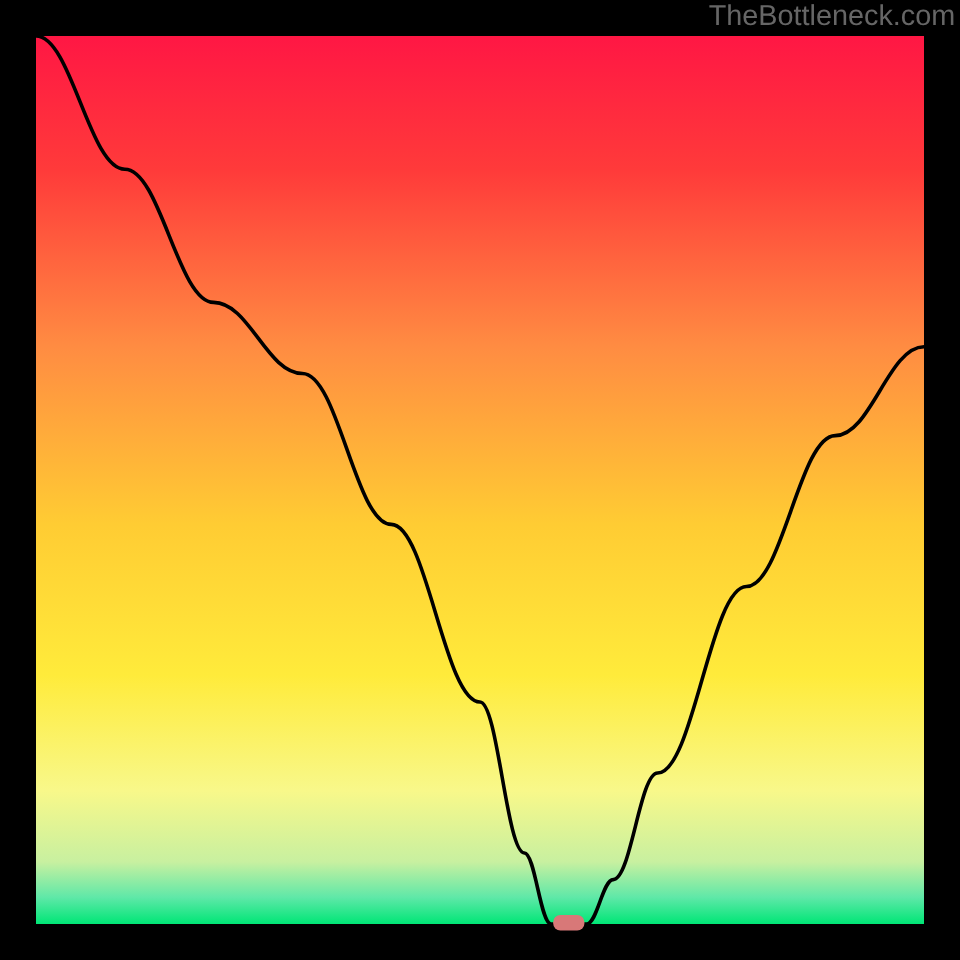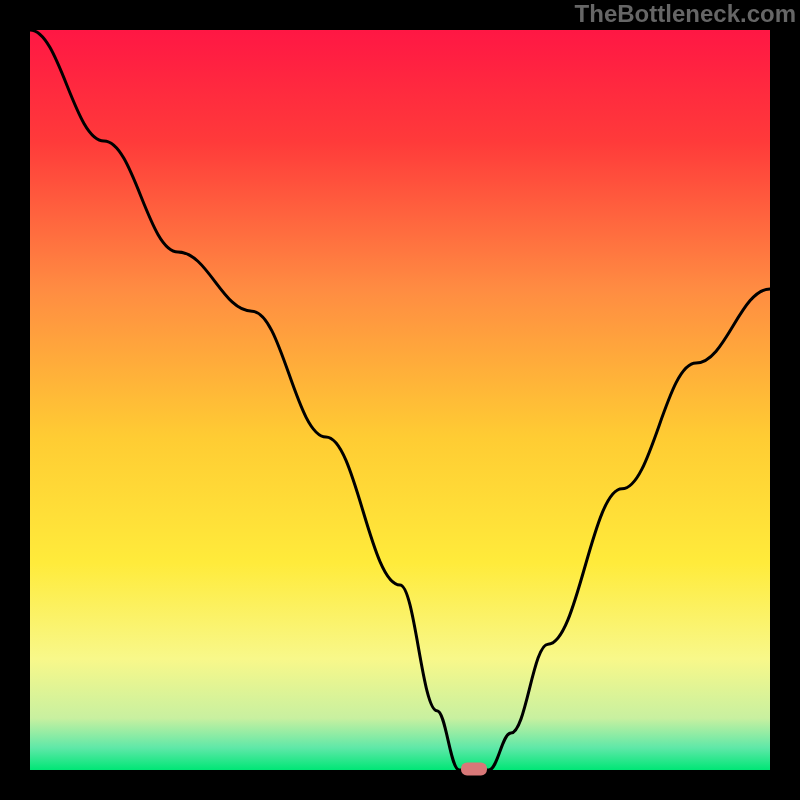--- a/index.html
+++ b/index.html
@@ -6,21 +6,20 @@
     margin: 0;
     padding: 0;
     width: 800px;
     height: 800px;
   }
   .chart-container {
     position: relative;
     width: 800px;
     height: 800px;
     background: black;
-    font-weight: bold;
   }
   .watermark {
     position: absolute;
     top: 0px;
     right: 4px;
     font-family: Arial, sans-serif;
     font-size: 24px;
     color: #666666;
     z-index: 10;
   }

